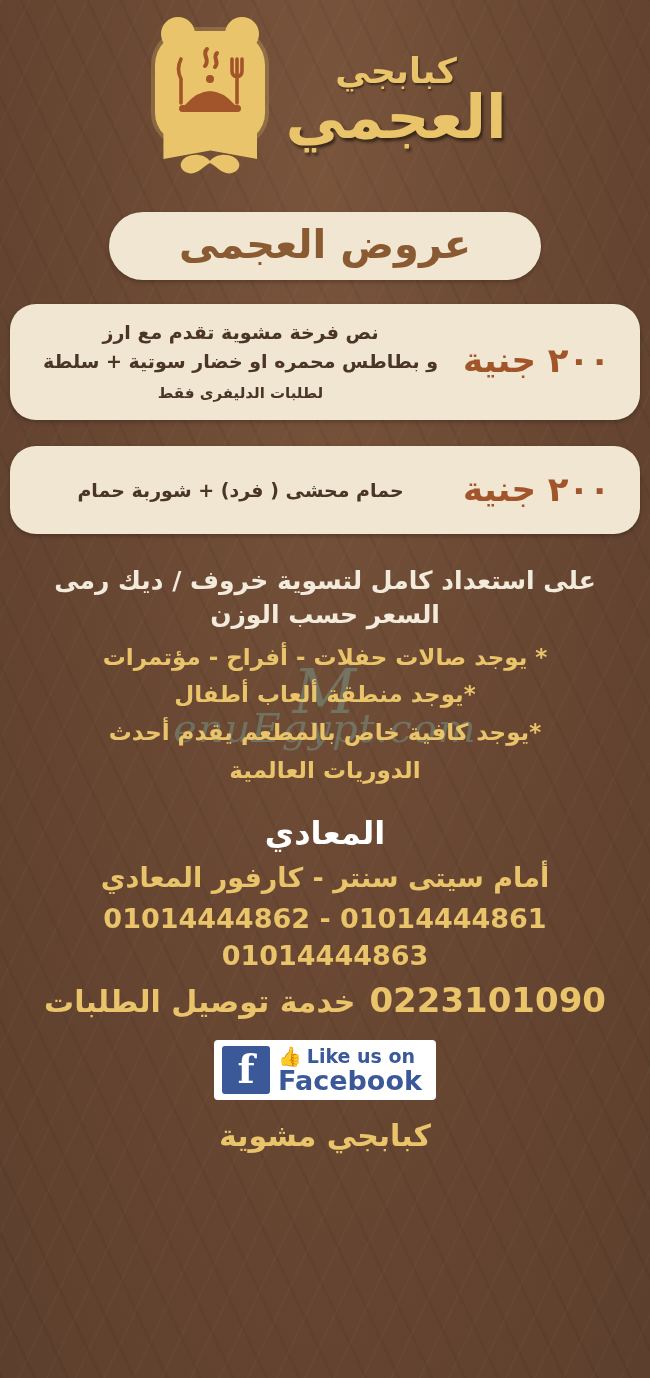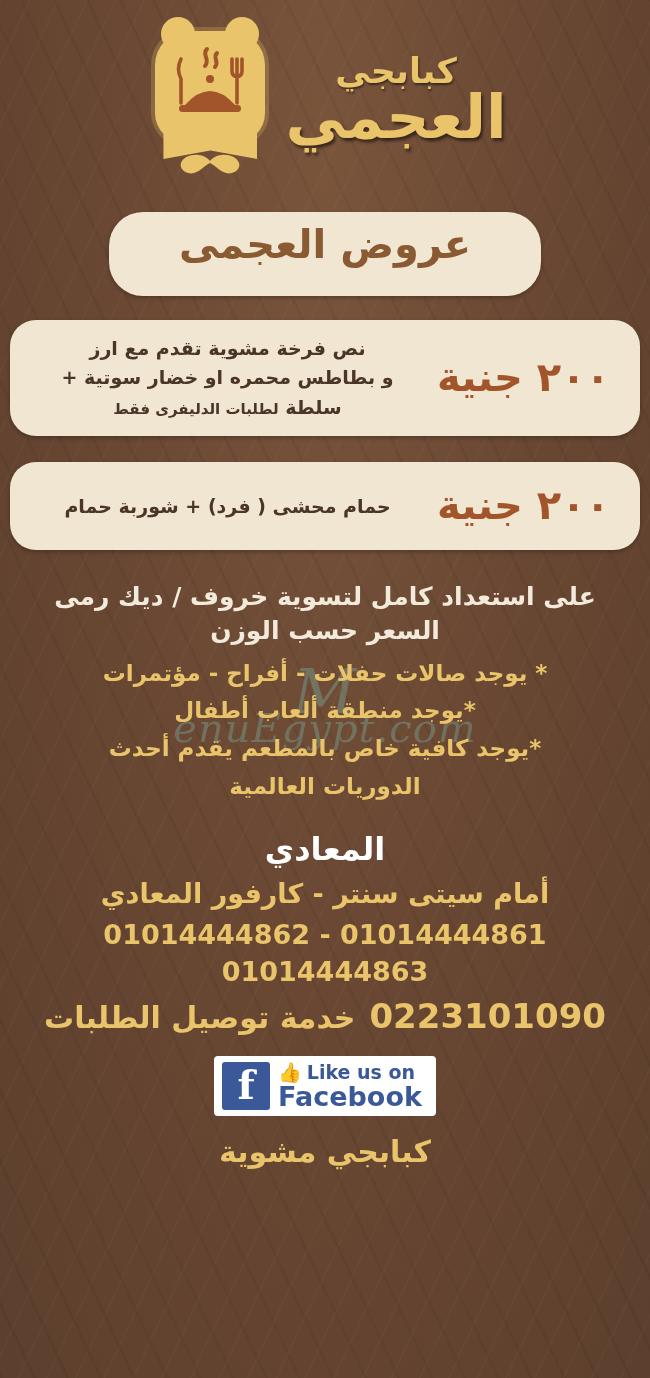--- a/index.html
+++ b/index.html
@@ -119,21 +119,21 @@
     display: flex;
     justify-content: center;
     margin-top: 6px;
   }
   .offers-title {
     background: #f0e6d2;
     color: #8a5a33;
     font-size: 40px;
     font-weight: bold;
     border-radius: 34px;
-    padding: 12px 70px 32px 70px;
+    padding: 12px 70px 16px 70px;
     line-height: 1;
     box-shadow: 0 2px 4px rgba(0,0,0,0.25);
   }
 
   
   .offer-card {
     background: #f0e6d2;
     border-radius: 26px;
     margin: 24px 10px 0 10px;
     padding: 12px 22px 14px 22px;
@@ -155,21 +155,21 @@
   }
   .offer-desc .line2 { display: block; }
   .offer-note {
     font-size: 15px;
     font-weight: bold;
     color: #4a3526;
   }
   .offer-price {
     flex: 0 0 auto;
     color: #a2552a;
-    font-size: 40px;
+    font-size: 34px;
     font-weight: bold;
     line-height: 1.1;
     white-space: nowrap;
     padding: 0 8px 0 14px;
     text-align: center;
   }
 
   
   .info-block {
     margin: 30px 28px 0 28px;

